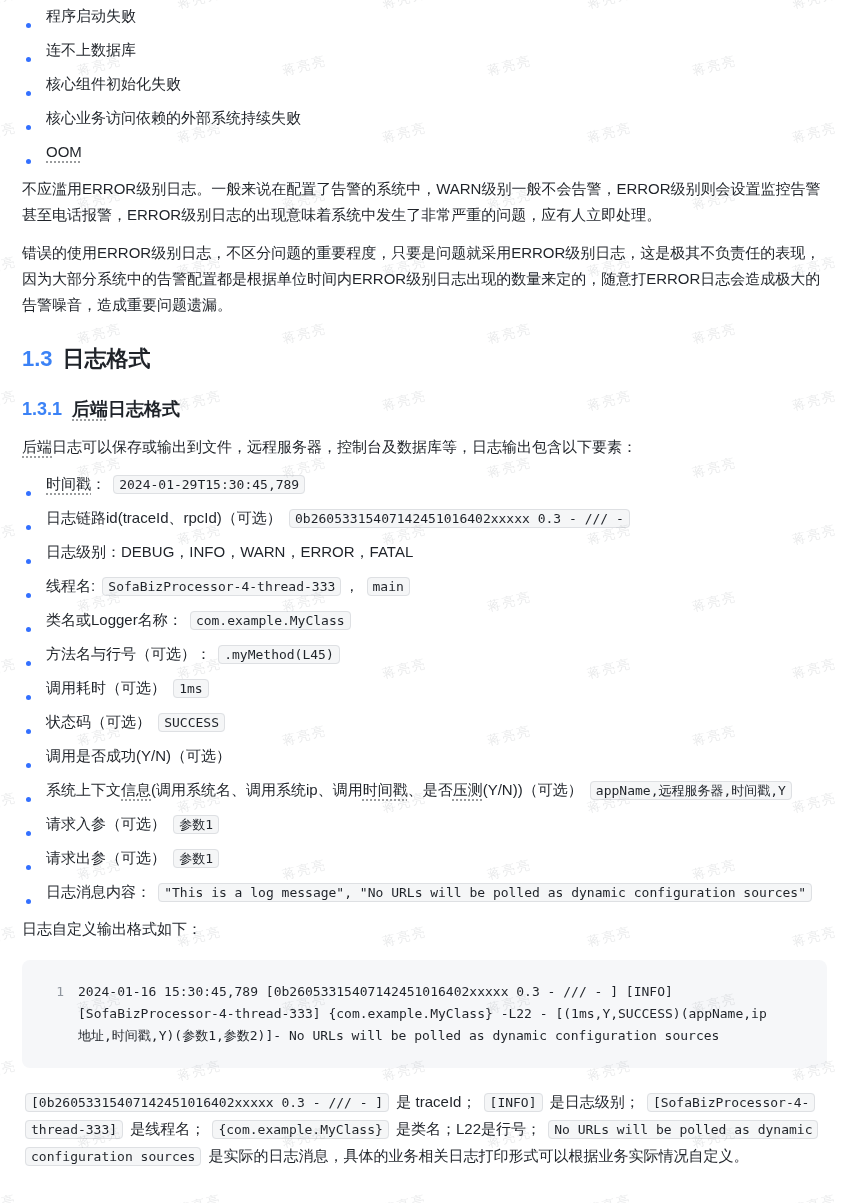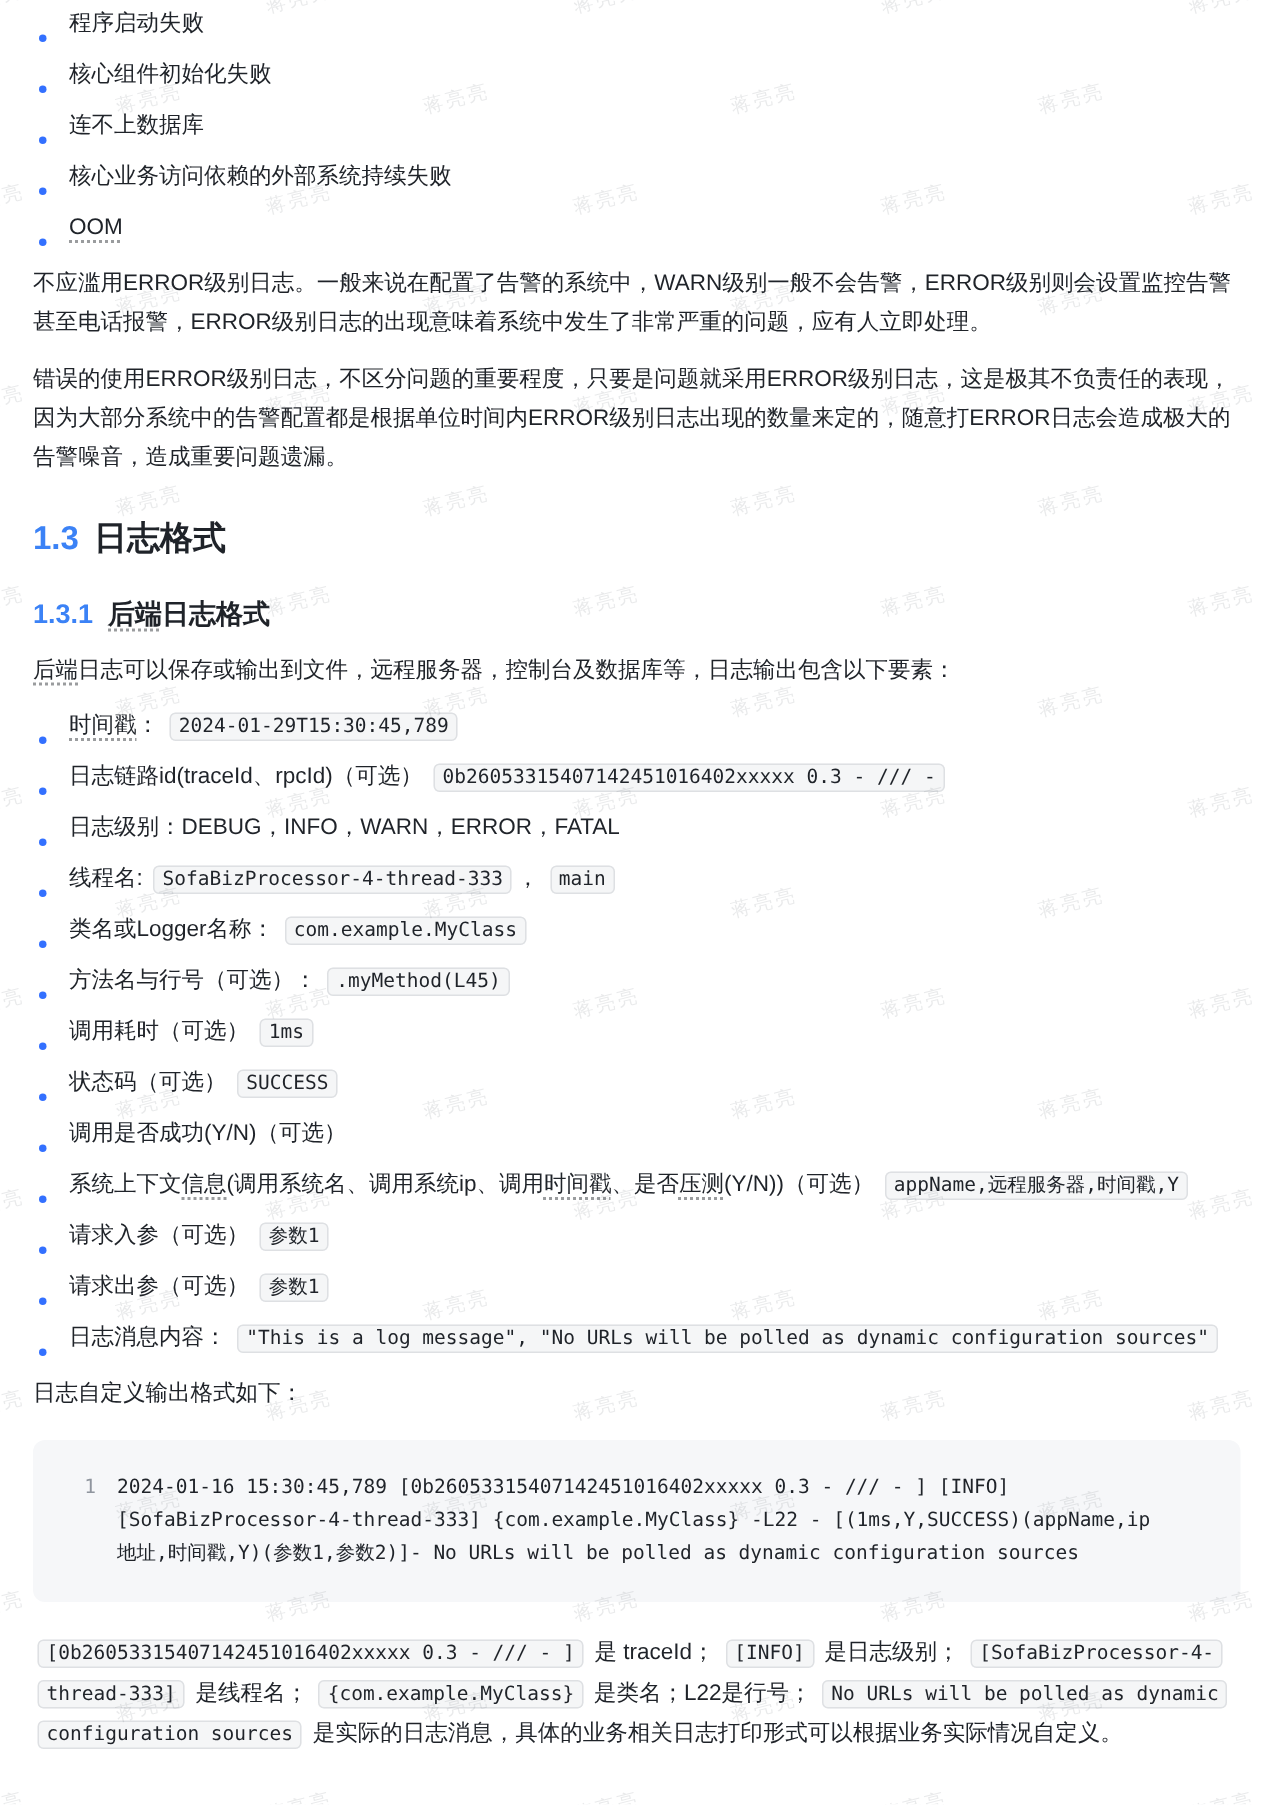--- a/index.html
+++ b/index.html
@@ -59,25 +59,25 @@
 <div class="page">
   <div class="content">
 
     <ul class="doc-list">
         <li>
           <span class="bullet-dot"></span>
           <span class="li-content">程序启动失败</span>
         </li>
         <li>
           <span class="bullet-dot"></span>
+          <span class="li-content">连不上数据库</span>
+        </li>
+        <li>
+          <span class="bullet-dot"></span>
           <span class="li-content">核心组件初始化失败</span>
-        </li>
-        <li>
-          <span class="bullet-dot"></span>
-          <span class="li-content">连不上数据库</span>
         </li>
         <li>
           <span class="bullet-dot"></span>
           <span class="li-content">核心业务访问依赖的外部系统持续失败</span>
         </li>
         <li>
           <span class="bullet-dot"></span>
           <span class="li-content"><span class="dotted">OOM</span></span>
         </li>
       </ul>

